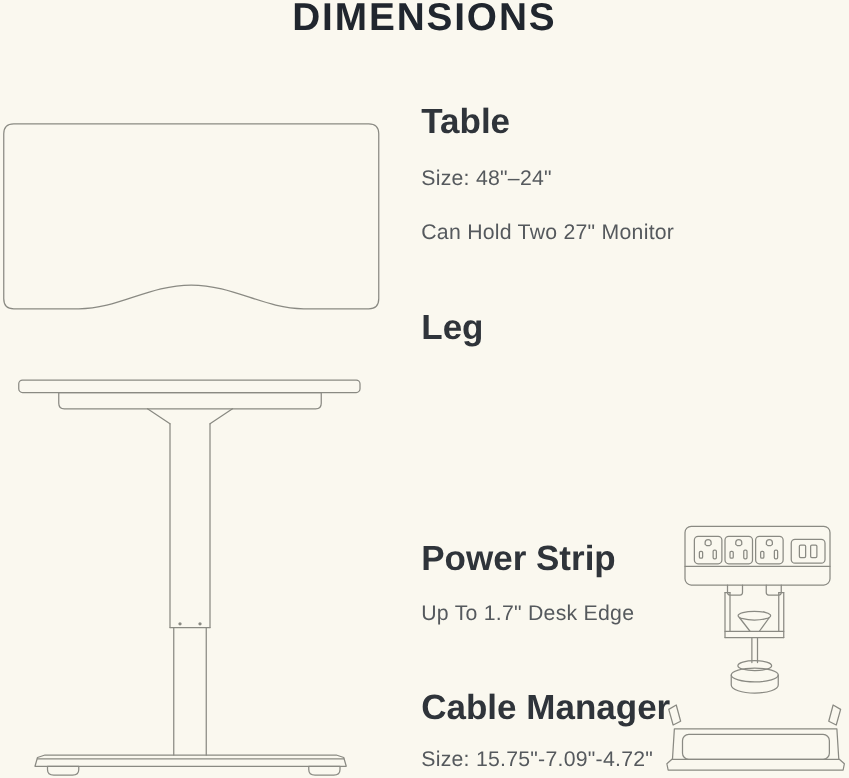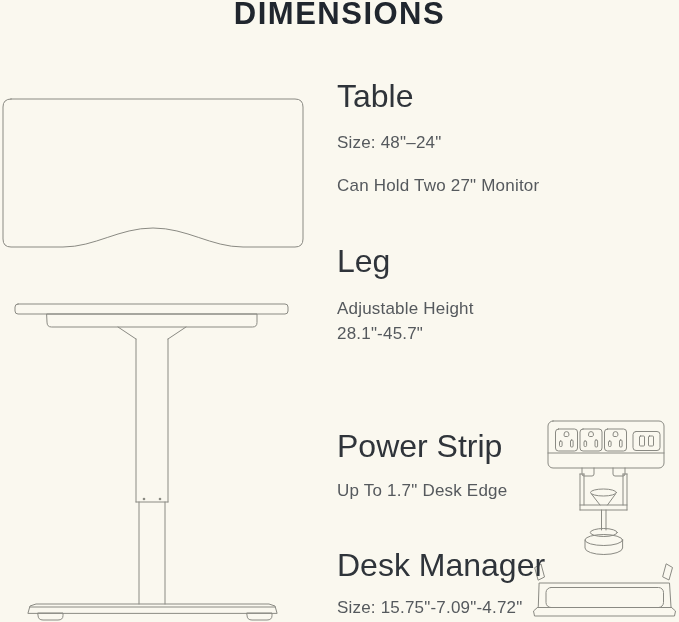--- a/index.html
+++ b/index.html
@@ -27,23 +27,23 @@
     text-align: center;
     font-size: 31px;
     line-height: 36px;
     font-weight: 700;
     letter-spacing: 1.5px;
     color: var(--title);
   }
   .heading {
     position: absolute;
     left: 337px;
-    font-size: 32px;
+    font-size: 28px;
     line-height: 31px;
-    font-weight: 400;
+    font-weight: 700;
     color: var(--heading);
   }
   .body-text {
     position: absolute;
     left: 337px;
     font-size: 17px;
     line-height: 24px;
     font-weight: 400;
     color: var(--body);
     letter-spacing: 0.2px;
@@ -154,24 +154,20 @@
     </g>
   </svg>
 
   <div class="heading" style="top:81px;">Table</div>
   <div class="body-text" style="top:131px;">Size: 48"–24"</div>
   <div class="body-text" style="top:174px;">
     <div>Can Hold Two 27" Monitor</div>
   </div>
 
   <div class="heading" style="top:246px;">Leg</div>
-  <div class="body-text tall" style="top:296px;">
-    <div>Adjustable Height</div>
-    <div>28.1"-45.7"</div>
-  </div>
 
   <div class="heading" style="top:431px;">Power Strip</div>
   <div class="body-text" style="top:479px;">Up To 1.7" Desk Edge</div>
 
-  <div class="heading" style="top:550px;">Desk Manager</div>
+  <div class="heading" style="top:550px;">Cable Manager</div>
   <div class="body-text" style="top:596px;">Size: 15.75"-7.09"-4.72"</div>
 
 </div>
 
 </body></html>

